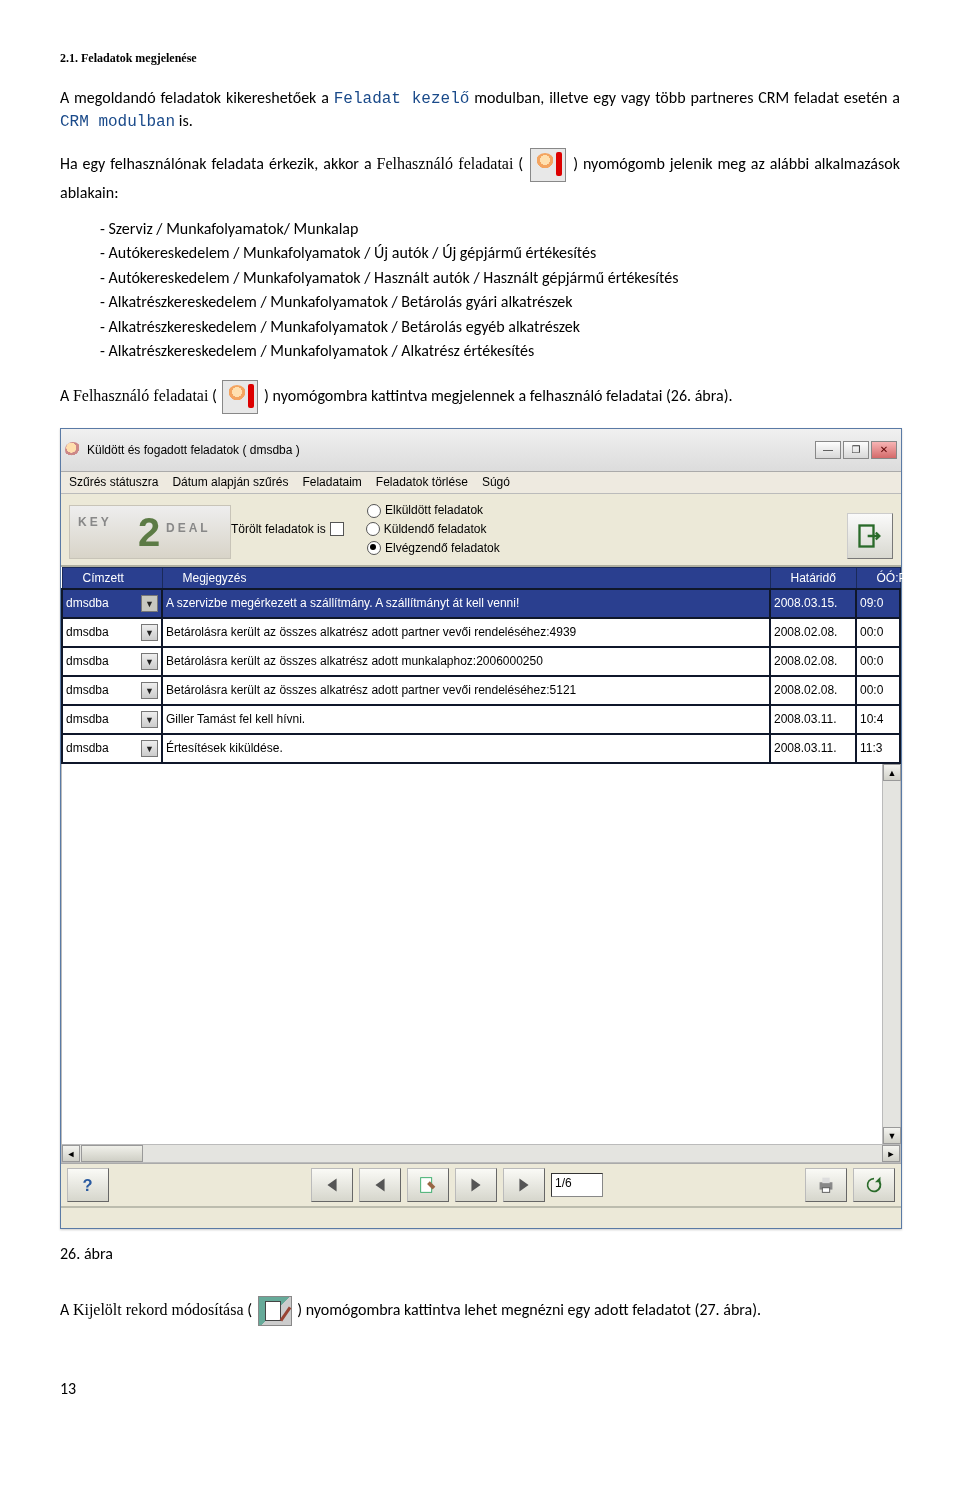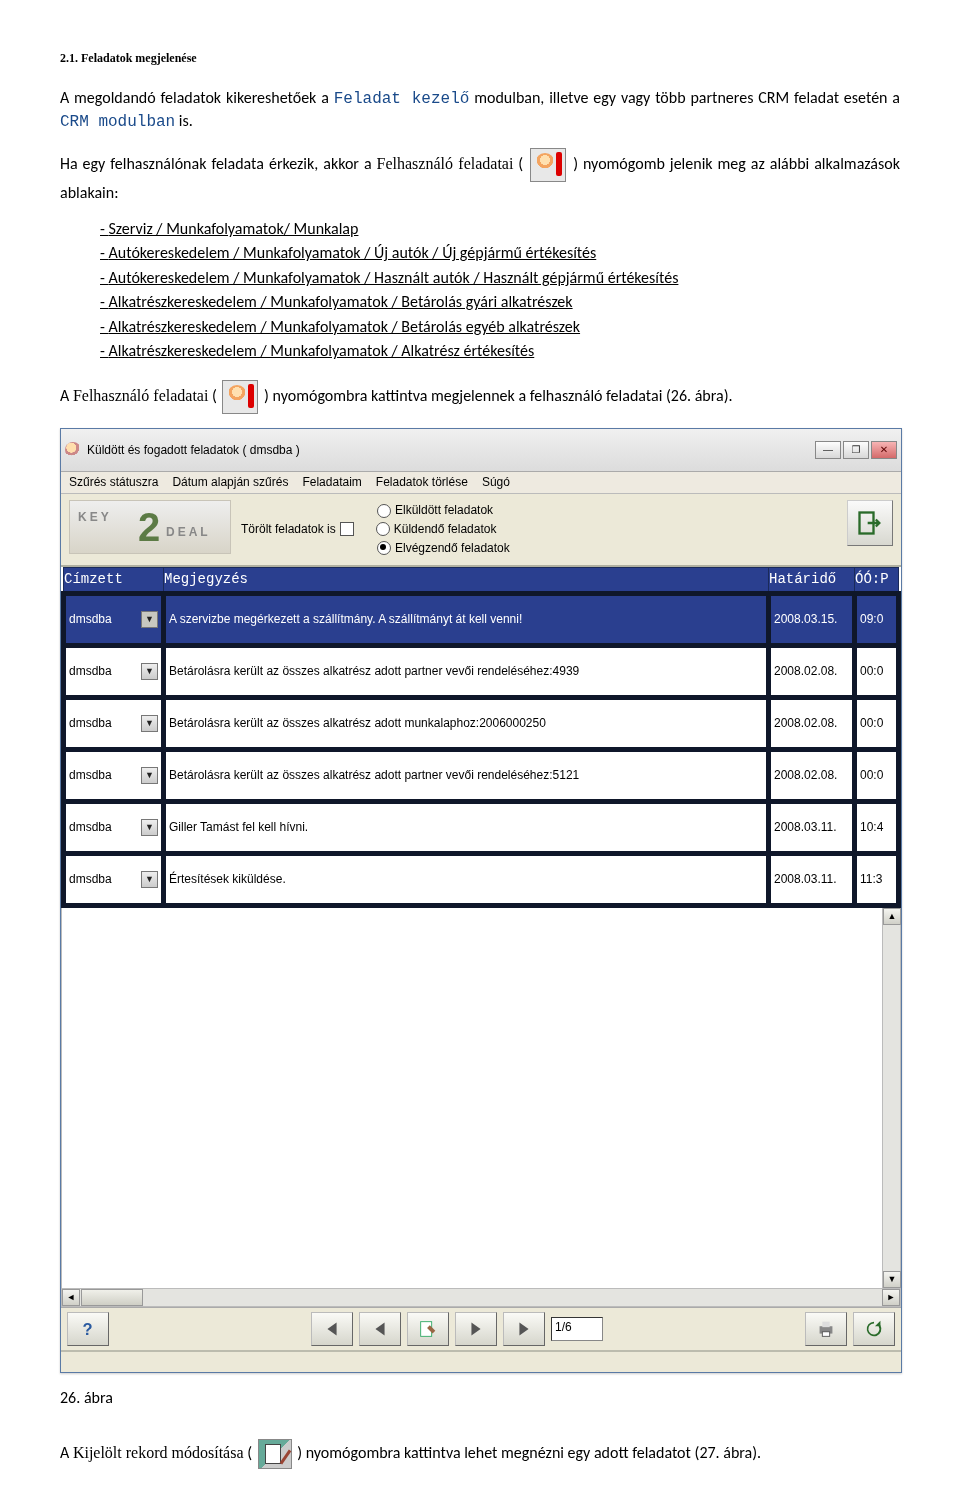--- a/index.html
+++ b/index.html
@@ -14,21 +14,21 @@
   h2 {
     font-family: "Times New Roman", serif;
     font-weight: bold;
     font-size: 12px;
     margin: 0 0 20px 0;
   }
   p { margin: 0 0 14px 0; text-align: justify; }
   .mono { font-family: "Courier New", monospace; color: #1a4a8a; }
   .serif { font-family: "Times New Roman", serif; }
   ul.dash { list-style: none; padding-left: 40px; margin: 0 0 18px 0; }
-  ul.dash li { text-indent: -18px; padding-left: 18px; margin-bottom: 2px; text-decoration: underline; }
+  ul.dash li { text-indent: -18px; padding-left: 18px; margin-bottom: 2px; }
   ul.dash li::before { content: "- "; }
   .inline-icon {
     display: inline-block;
     width: 36px; height: 34px;
     vertical-align: middle;
     background: #e8e8e8;
     border: 1px solid #888;
     position: relative;
     box-sizing: border-box;
     margin: 0 2px;
@@ -102,36 +102,35 @@
   }
   .winbtn.close { background: linear-gradient(#f7b4b4, #d46a6a); color:#5a0000; }
   .menubar {
     display:flex; gap:14px;
     padding: 2px 8px;
     background:#eeeae0;
     border-bottom:1px solid #bbb;
   }
   .menubar span { cursor:default; }
   .toolbar-row {
-    display:flex; align-items:flex-start;
+    display:flex; align-items:flex-end;
     padding: 6px 8px;
-    gap: 10px;
     background:#ece9d8;
     border-bottom:2px solid #b0b0a0;
   }
   .logo-area {
     width: 160px; height: 52px;
     background: linear-gradient(#eee,#d8d4c8);
     border:1px solid #c8c4b8;
     position:relative;
     font-family: Arial, sans-serif;
   }
   .logo-area .key { position:absolute; left:8px; top:8px; color:#888; font-weight:bold; letter-spacing:3px; font-size:12px;}
   .logo-area .big2 { position:absolute; left:68px; top:-2px; font-size:40px; font-weight:bold; color:#5c7b45;}
-  .logo-area .deal { position:absolute; left:96px; top:23px; color:#888; font-weight:bold; letter-spacing:3px; font-size:12px;}
+  .logo-area .deal { position:absolute; left:96px; top:14px; color:#888; font-weight:bold; letter-spacing:3px; font-size:12px;}
   .filters { flex:1; }
   .filters .frow { display:flex; align-items:center; gap:4px; margin:2px 0;}
   .filters label { font-size:12px; }
   .chk { width:12px; height:12px; border:1px solid #555; background:#fff; display:inline-block; }
   .rad { width:12px; height:12px; border:1px solid #555; border-radius:50%; background:#fff; display:inline-block; position:relative;}
   .rad.sel::after{content:"";position:absolute;left:2px;top:2px;width:6px;height:6px;background:#000;border-radius:50%;}
   .exit-btn {
     width:44px;height:44px;
     background:linear-gradient(#fafafa,#d8d8d0);
     border:1px outset #ccc;
@@ -139,27 +138,26 @@
   }
   .exit-btn svg{width:28px;height:28px;}
   .grid {
     width:100%;
     border-collapse:collapse;
     background:#fff;
     table-layout:fixed;
   }
   .grid th {
     background:#2a3f8f; color:#fff; font-weight:normal;
-    border:1px solid #1a2a5a; padding:2px 0; text-align:left;
-    font-size:14px;
-    font-family:Liberation Mono, monospace;
+    border:1px solid #1a2a5a; padding:2px 20px; text-align:left;
+    font-size:12px;
   }
   .grid td {
-    border:5px solid #0f172a;
-    padding:15px 3px; font-size:12px;
+    border:2px solid #0f172a;
+    padding:5px 3px; font-size:12px;
     white-space:nowrap; overflow:hidden; text-overflow:ellipsis;
     background:#fff;
   }
   .grid tr.sel td{ background:#2a3f8f; color:#fff; }
   .grid tr.sel .dropbtn { background:#c8c8c0; }
   .dropcell { display:flex; align-items:center; }
   .dropcell .dval{flex:1; overflow:hidden; text-overflow:ellipsis;}
   .dropbtn{
     width:15px;height:15px;
     background:linear-gradient(#eee,#ccc);

